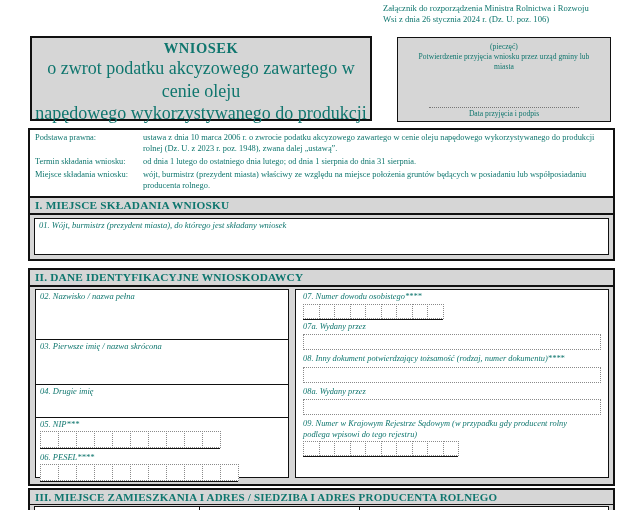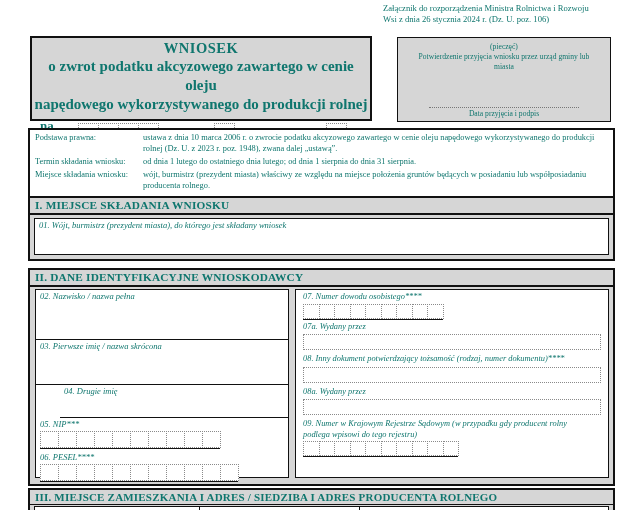--- a/index.html
+++ b/index.html
@@ -8,21 +8,21 @@
     position:relative; width:640px; height:510px; overflow:hidden;
     background:#ffffff; color:#0f766e;
     font-family:"Liberation Serif", serif;
     border-radius:23px;
   }
   
   .attachment-note { position:absolute; left:383px; top:3px; width:252px; font-size:8.6px; line-height:1.28; }
   
   .title-box { position:absolute; left:30px; top:36px; width:342px; height:85px; border:2px solid #111; background:#d6d6d6; }
   .title-main { text-align:center; font-weight:bold; font-size:14.5px; padding-top:2px; letter-spacing:.5px; }
-  .title-sub  { text-align:center; font-weight:bold; font-size:15px; line-height:1.25; }
+  .title-sub  { text-align:center; font-weight:normal; font-size:18px; line-height:1.25; }
   .period-row { display:flex; align-items:center; padding:5px 8px 0 8px; font-weight:bold; font-size:13px; }
   .cells { display:flex; }
   .cell { width:21px; height:23px; background:#fff; border:1px dotted #8a8a8a; margin-right:-1px; }
   .small-cells .cell { width:19px; height:17px; }
   .mark { font-weight:bold; font-size:11px; margin-left:5px; }
   
   .confirm-box { position:absolute; left:397px; top:37px; width:214px; height:85px; border:1.5px solid #111; background:#d6d6d6; }
   .confirm-text { text-align:center; font-size:7.6px; line-height:1.3; padding:4px 14px 0 14px; }
   .confirm-sign { position:absolute; left:0; right:0; bottom:3px; text-align:center; font-size:7.6px; }
   .confirm-dots { width:150px; margin:0 auto 1px auto; border-top:1px dotted #777; }
@@ -37,21 +37,21 @@
   .field-label { font-style:italic; font-size:8.5px; padding:1px 4px; }
   
   #section1 { top:196px; height:65px; }
   .field01 { margin:3px 4px; background:#fff; border:1px solid #111; height:37px; }
   
   #section2 { top:268px; height:218px; }
   .sec2-body { position:relative; height:196px; }
   .col-left  { position:absolute; left:5px; top:2px; width:254px; height:189px; background:#fff; border:1px solid #111; }
   .col-right { position:absolute; left:265px; top:2px; right:4px; height:189px; background:#fff; border:1px solid #111; padding:2px 7px; }
   .lrow { border-bottom:1px solid #111; }
-  .row02 { height:50px; } .row03 { height:45px; } .row04 { height:33px;margin-left:24px; }
+  .row02 { height:50px; } .row03 { height:45px; } .row04 { height:33px; }
   .row0506 { border-bottom:none; }
   .strip { display:flex; margin:1px 4px 2px 4px; border-bottom:1px solid #111; width:max-content; }
   .rlabel { font-style:italic; font-size:8.4px; line-height:1.25; }
   .dotted-input { height:16px; border:1px dotted #8a8a8a; background:#fff; margin:2px 0 3px 0; }
   .rcells .cell { width:16.5px; height:15px; }
   .mt2 { margin-top:2px; } .mt4 { margin-top:4px; }
   
   #section3 { top:488px; height:30px; }
   #section3 .sec-header { border-bottom-width:1px; padding-bottom:1px; font-size:11px; }
   .partial-row { margin:1px 4px 0 4px; background:#fff; border:1px solid #111; height:12px; display:flex; }

